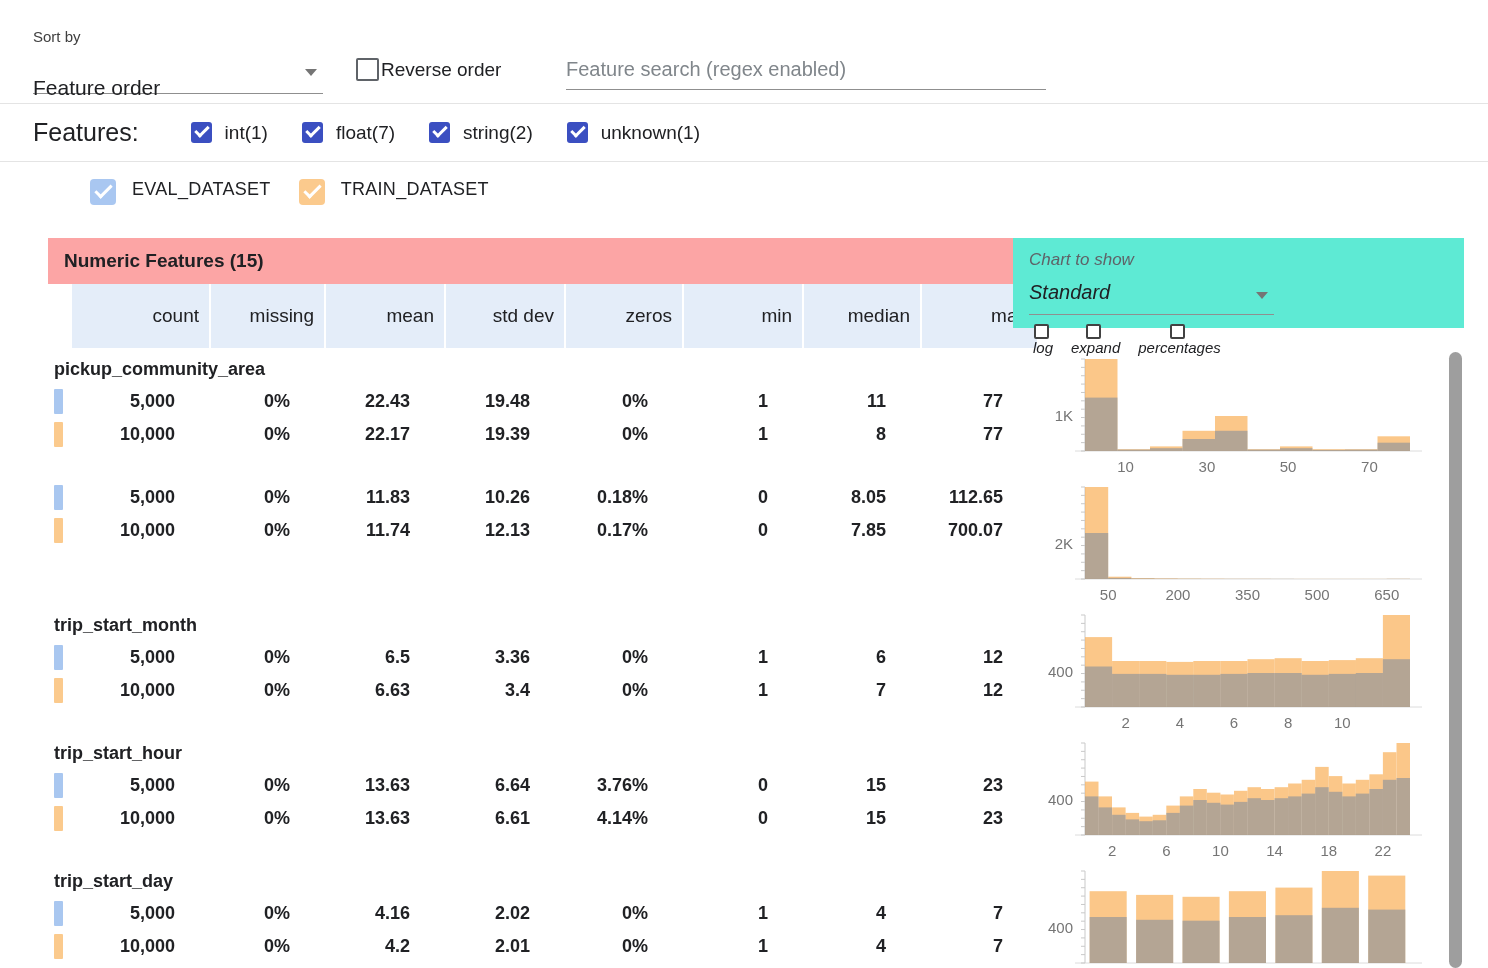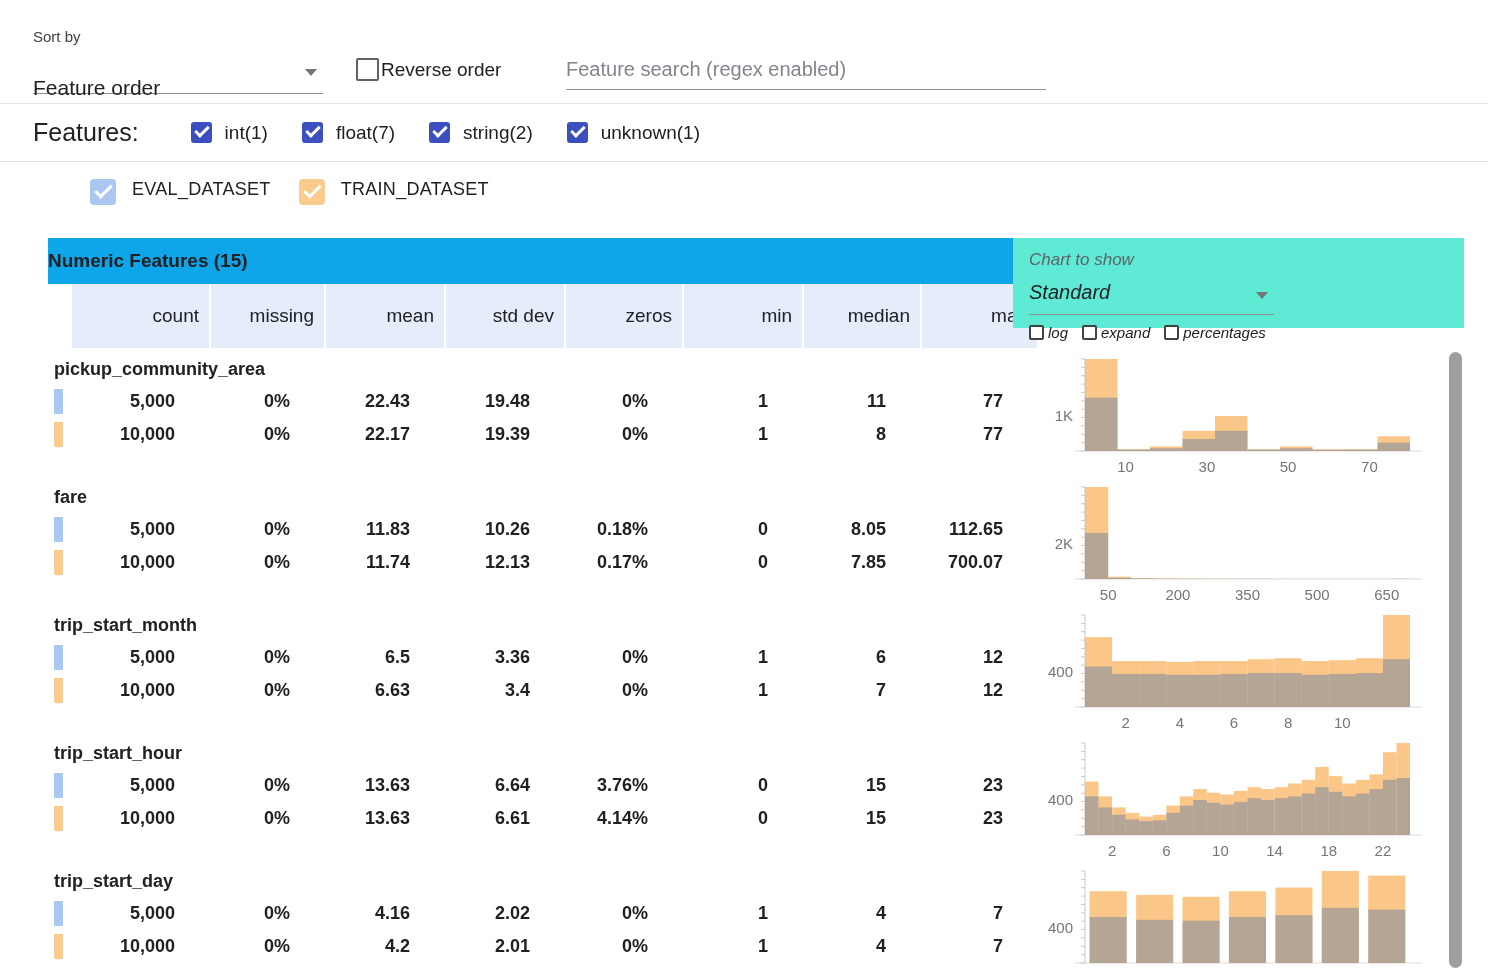--- a/index.html
+++ b/index.html
@@ -30,34 +30,34 @@
   .cbx-26{width:26px;height:26px;border-radius:4px;}
   .cbx-23{width:23px;height:23px;border:2px solid #5f6368;border-radius:2px;background:#fff;}
   .cbx-15{width:15px;height:15px;border:2px solid #424242;border-radius:2px;background:#fff;}
   .checked::after{content:'';position:absolute;border-left:3px solid #fff;border-bottom:3px solid #fff;
     transform:rotate(-45deg);}
   .cbx-21.checked::after{left:4px;top:4px;width:11px;height:5px;}
   .cbx-26.checked::after{left:5px;top:6px;width:14px;height:6px;}
   
   .table-wrap{margin:17px 0 0 48px;width:1416px;--cols:137px 115px 120px 120px 118px 120px 118px 117px;}
   .table-top{position:relative;height:110px;}
-  .nf-title{position:absolute;left:0;top:0;width:965px;height:46px;background:#0ea5e9;
-    font-size:19px;font-weight:bold;line-height:46px;padding-left:0;box-sizing:border-box;}
+  .nf-title{position:absolute;left:0;top:0;width:965px;height:46px;background:#fca5a5;
+    font-size:19px;font-weight:bold;line-height:46px;padding-left:16px;box-sizing:border-box;}
   .col-headers{position:absolute;left:0;top:46px;width:965px;height:64px;display:grid;
     grid-template-columns:var(--cols);padding-left:24px;}
   .col-h{background:#e4edf9;display:flex;align-items:center;justify-content:flex-end;
     padding-right:10px;font-size:19px;box-sizing:border-box;}
   .col-h + .col-h{border-left:2px solid #fff;}
   .chart-panel{position:absolute;left:965px;top:0;width:451px;height:90px;background:#5eead4;box-sizing:border-box;font-style:italic;}
   .cp-label{position:absolute;left:16px;top:12px;font-size:17px;color:#5f6368;}
   .cp-select{position:absolute;left:16px;top:40px;width:245px;height:36px;font-size:20px;
     border-bottom:1px solid #8f8f8f;cursor:pointer;}
   .cp-select .val{position:absolute;left:0;top:3px;}
   .cp-toggles{position:absolute;left:16px;top:86px;display:flex;align-items:center;}
-  .cp-toggle{display:flex;align-items:center;margin-right:14px;cursor:pointer;}
+  .cp-toggle{display:flex;align-items:center;margin-right:14px;cursor:pointer;flex-direction:column;}
   .cp-toggle .tg-label{font-size:15px;margin-left:4px;}
   
   .feature-list{padding-top:5px;}
   .feature-block{display:flex;height:128px;}
   .f-left{width:965px;}
   .f-name{font-size:18px;font-weight:bold;height:32px;line-height:32px;padding-left:6px;}
   .stat-row{position:relative;display:grid;grid-template-columns:var(--cols);height:33px;align-items:center;}
   .stat-cell{text-align:right;padding-right:10px;font-size:18px;font-weight:bold;}
   .swatch{position:absolute;left:6px;top:4px;width:9px;height:25px;border-radius:1px;}
   .f-chart{width:451px;position:relative;}
@@ -220,21 +220,20 @@
             <text x="112.6" y="119" text-anchor="middle" class="xlab">10</text>
             <text x="193.9" y="119" text-anchor="middle" class="xlab">30</text>
             <text x="275.1" y="119" text-anchor="middle" class="xlab">50</text>
             <text x="356.4" y="119" text-anchor="middle" class="xlab">70</text>
           </svg>
         </div>
   </div>
 
   <div class="feature-block">
     <div class="f-left">
-      <div class="f-name">fare</div>
       <div class="f-rows">
             <div class="stat-row">
               <span class="swatch" style="background: rgb(169, 199, 240);"></span>
               <div class="stat-cell">5,000</div>
               <div class="stat-cell">0%</div>
               <div class="stat-cell">11.83</div>
               <div class="stat-cell">10.26</div>
               <div class="stat-cell">0.18%</div>
               <div class="stat-cell">0</div>
               <div class="stat-cell">8.05</div>

